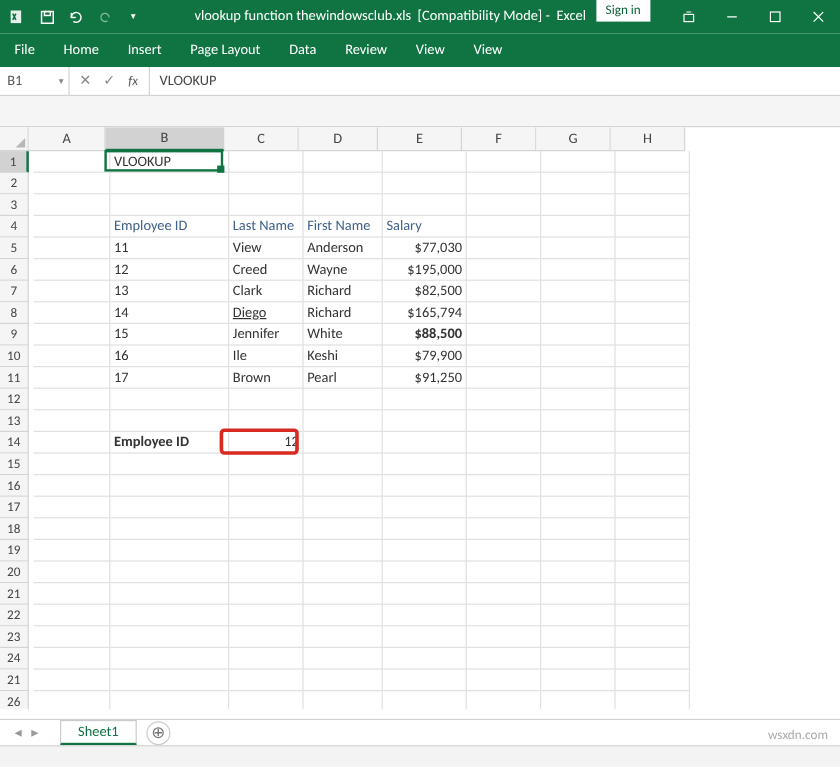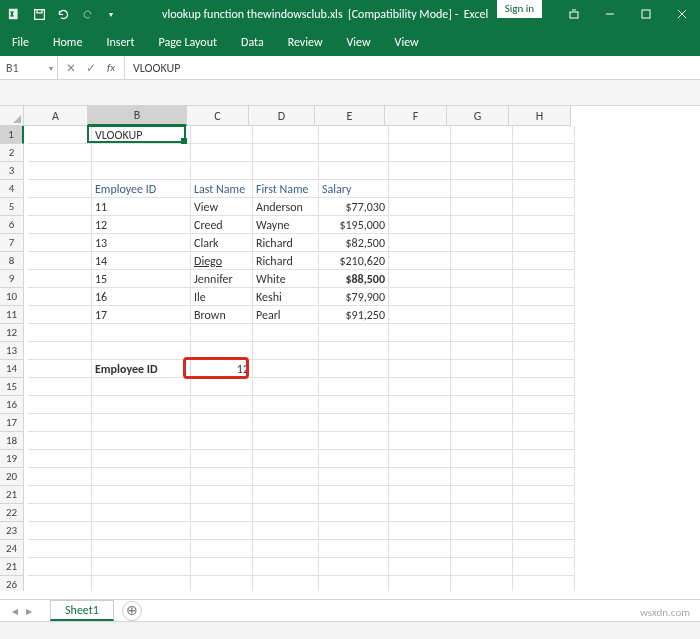--- a/index.html
+++ b/index.html
@@ -260,21 +260,21 @@
         <div class="cell r" style="width: 70px;">$82,500</div>
         <div class="cell" style="width: 62px;"></div>
         <div class="cell" style="width: 62px;"></div>
         <div class="cell" style="width: 62px;"></div>
       </div>
       <div class="row">
         <div class="cell" style="width: 64px;"></div>
         <div class="cell" style="width: 99px;">14</div>
         <div class="cell" style="width: 62px; text-decoration: underline;">Diego</div>
         <div class="cell" style="width: 66px;">Richard</div>
-        <div class="cell r" style="width: 70px;">$210,620</div>
+        <div class="cell r" style="width: 70px;">$165,794</div>
         <div class="cell" style="width: 62px;"></div>
         <div class="cell" style="width: 62px;"></div>
         <div class="cell" style="width: 62px;"></div>
       </div>
       <div class="row">
         <div class="cell" style="width: 64px;"></div>
         <div class="cell" style="width: 99px;">15</div>
         <div class="cell" style="width: 62px;">Jennifer</div>
         <div class="cell" style="width: 66px;">White</div>
         <div class="cell r" style="width: 70px; font-weight: bold;">$88,500</div>

